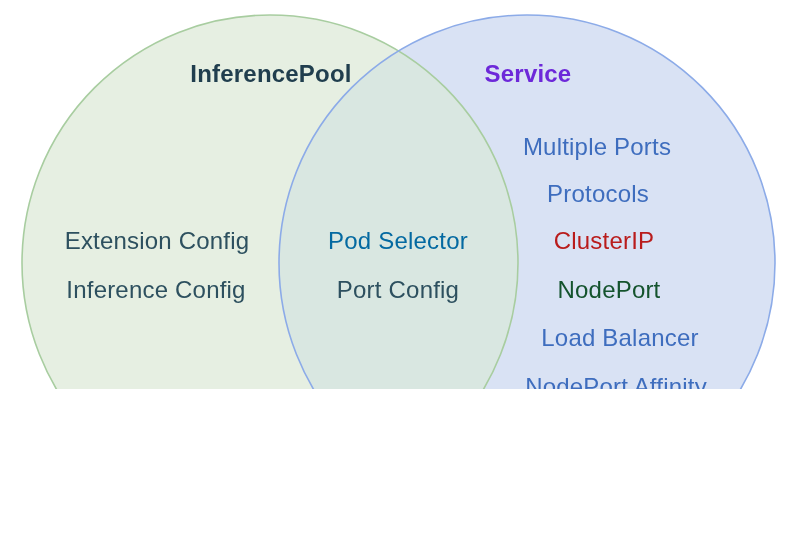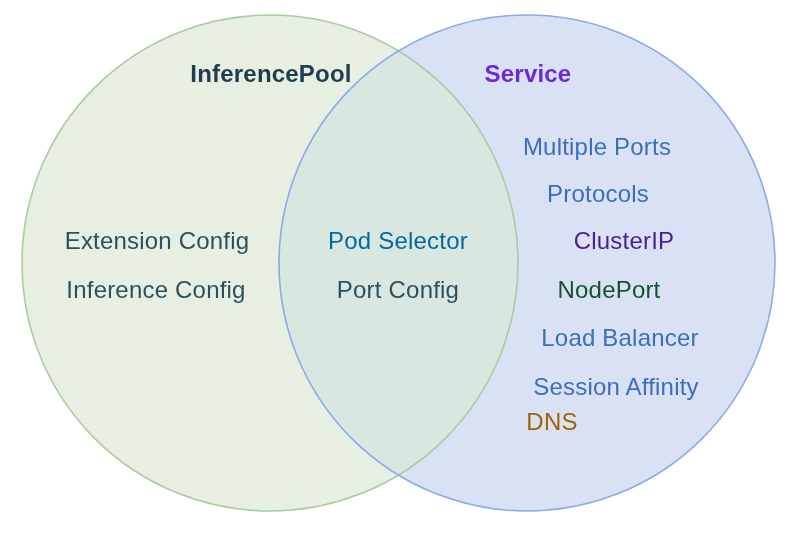--- a/index.html
+++ b/index.html
@@ -3,21 +3,21 @@
 <meta charset="utf-8">
 <style>
   html, body {
     margin: 0;
     padding: 0;
     background: #ffffff;
   }
   .canvas {
     position: relative;
     width: 800px;
-    height: 533px;
+    height: 389px;
     background: #ffffff;
     overflow: hidden;
     font-family: "Liberation Sans", "DejaVu Sans", sans-serif;
   }
   .venn-svg {
     position: absolute;
     left: 0;
     top: 0;
     width: 800px;
     height: 533px;
@@ -77,19 +77,19 @@
   <div class="t title p-rt" style="color: #6d28d9;">Service</div>
 
   <div class="t item p-l0" style="color: rgb(45, 80, 95);">Extension Config</div>
   <div class="t item p-l1" style="color: rgb(45, 80, 95);">Inference Config</div>
 
   <div class="t item p-m0" style="color: #0369a1;">Pod Selector</div>
   <div class="t item p-m1" style="color: rgb(45, 80, 95);">Port Config</div>
 
   <div class="t item p-r0" style="color: rgb(62, 109, 190);">Multiple Ports</div>
   <div class="t item p-r1" style="color: rgb(62, 109, 190);">Protocols</div>
-  <div class="t item p-r2" style="color: #4c1d95; margin-left: 20px;">ClusterIP</div>
+  <div class="t item p-r2" style="color: #b91c1c;">ClusterIP</div>
   <div class="t item p-r3" style="color: #14532d;">NodePort</div>
   <div class="t item p-r4" style="color: rgb(62, 109, 190);">Load Balancer</div>
-  <div class="t item p-r5" style="color: rgb(62, 109, 190);">Session Affinity</div>
+  <div class="t item p-r5" style="color: rgb(62, 109, 190);">NodePort Affinity</div>
   <div class="t item p-r6" style="color: #a16207;">DNS</div>
 
 </div>
 
 </body></html>

